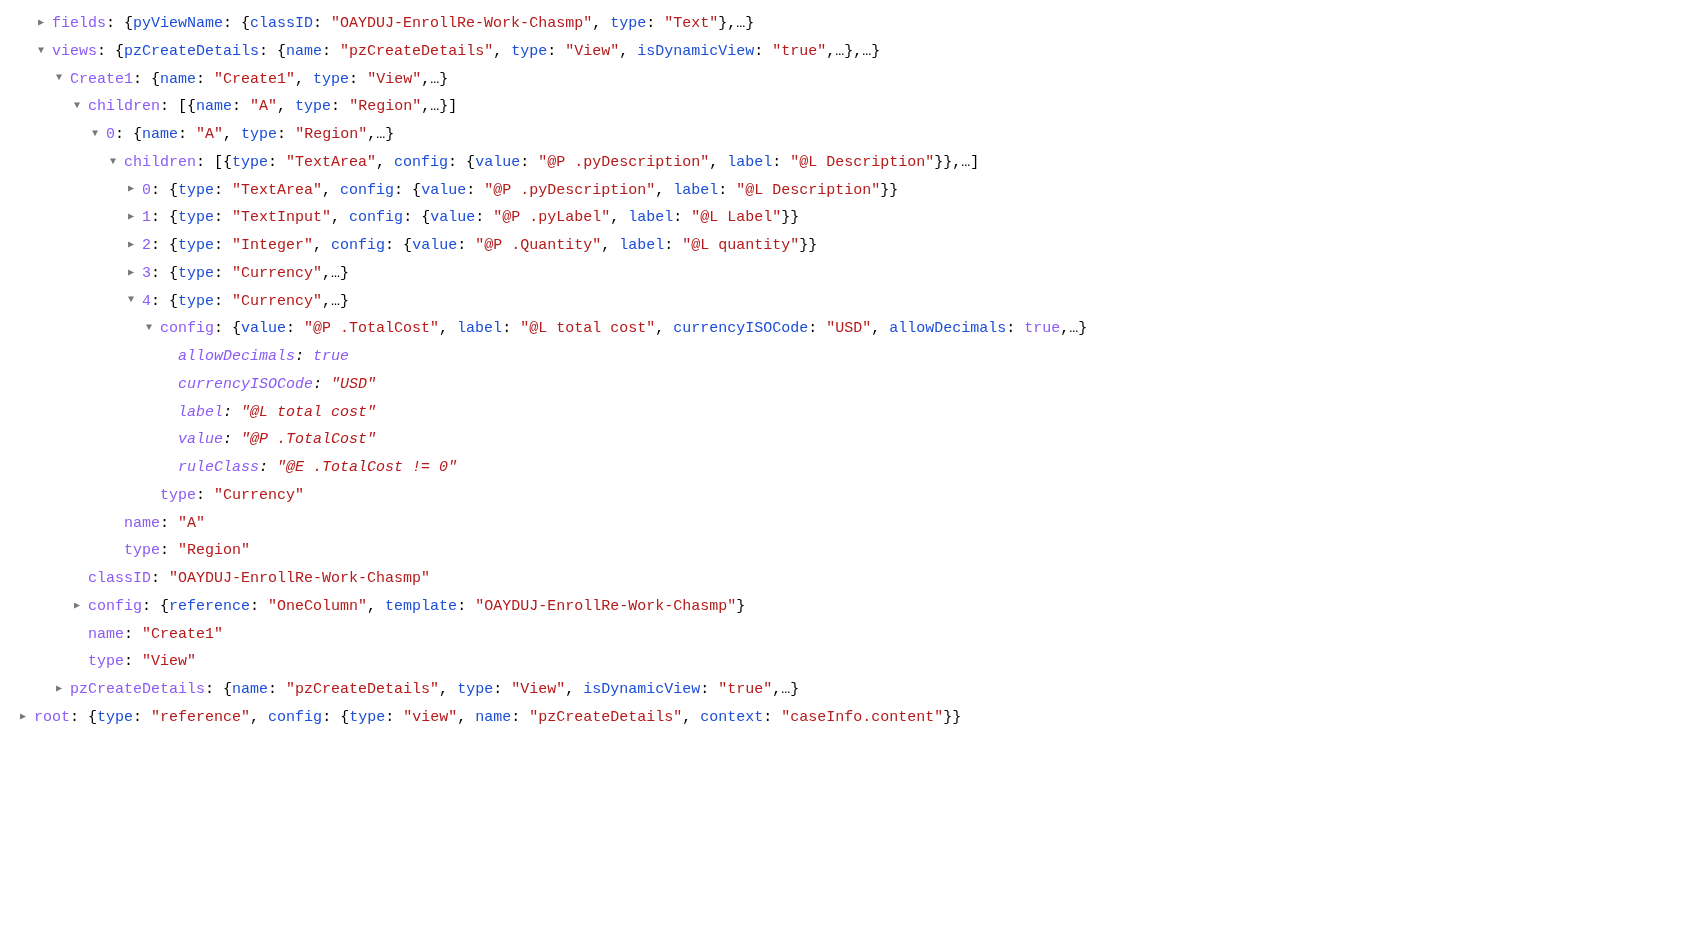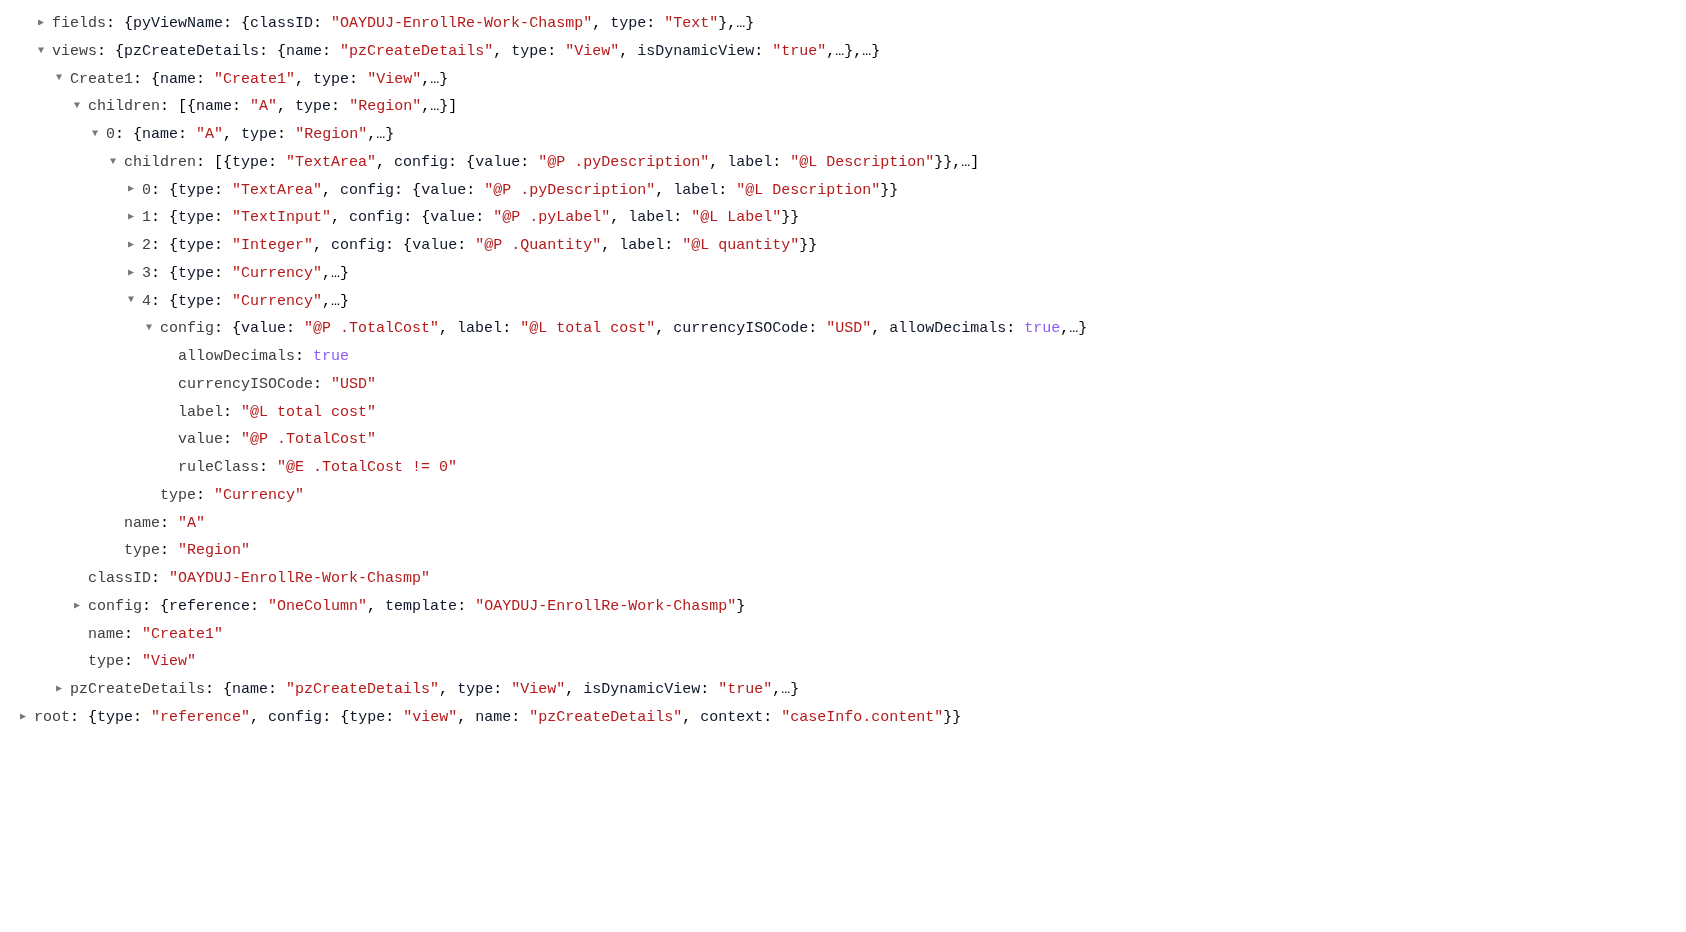--- a/index.html
+++ b/index.html
@@ -24,43 +24,43 @@
     cursor: pointer;
     user-select: none;
     margin-right: 2px;
   }
   .noarrow {
     display: inline-block;
     width: 12px;
     margin-right: 2px;
   }
   .key {
-    color: #404040; 
+    color: #8b5cf6; 
   }
   .punct {
     color: #000;
   }
   .str {
     color: #b61a1a; 
   }
   .bool {
     color: #8b5cf6; 
   }
   .plain {
-    color: #0f172a;
+    color: #1d4ed8;
   }
   .ind0 { padding-left: 0px; }
   .ind1 { padding-left: 18px; }
   .ind2 { padding-left: 36px; }
   .ind3 { padding-left: 54px; }
   .ind4 { padding-left: 72px; }
   .ind5 { padding-left: 90px; }
   .ind6 { padding-left: 108px; }
   .ind7 { padding-left: 126px; }
-  .ind8 { padding-left: 144px; }
+  .ind8 { padding-left: 144px; font-style: italic; }
 </style>
 </head>
 <body>
 
 <div id="tree">
     <div class="row ind1"><span class="arrow">▶</span><span class="key">fields</span><span class="punct">: {</span><span class="plain">pyViewName</span><span class="punct">: {</span><span class="plain">classID</span><span class="punct">: </span><span class="str">"OAYDUJ-EnrollRe-Work-Chasmp"</span><span class="punct">, </span><span class="plain">type</span><span class="punct">: </span><span class="str">"Text"</span><span class="punct">},…}</span></div>
     <div class="row ind1"><span class="arrow">▼</span><span class="key">views</span><span class="punct">: {</span><span class="plain">pzCreateDetails</span><span class="punct">: {</span><span class="plain">name</span><span class="punct">: </span><span class="str">"pzCreateDetails"</span><span class="punct">, </span><span class="plain">type</span><span class="punct">: </span><span class="str">"View"</span><span class="punct">, </span><span class="plain">isDynamicView</span><span class="punct">: </span><span class="str">"true"</span><span class="punct">,…},…}</span></div>
     <div class="row ind2"><span class="arrow">▼</span><span class="key">Create1</span><span class="punct">: {</span><span class="plain">name</span><span class="punct">: </span><span class="str">"Create1"</span><span class="punct">, </span><span class="plain">type</span><span class="punct">: </span><span class="str">"View"</span><span class="punct">,…}</span></div>
     <div class="row ind3"><span class="arrow">▼</span><span class="key">children</span><span class="punct">: [{</span><span class="plain">name</span><span class="punct">: </span><span class="str">"A"</span><span class="punct">, </span><span class="plain">type</span><span class="punct">: </span><span class="str">"Region"</span><span class="punct">,…}]</span></div>
     <div class="row ind4"><span class="arrow">▼</span><span class="key">0</span><span class="punct">: {</span><span class="plain">name</span><span class="punct">: </span><span class="str">"A"</span><span class="punct">, </span><span class="plain">type</span><span class="punct">: </span><span class="str">"Region"</span><span class="punct">,…}</span></div>

